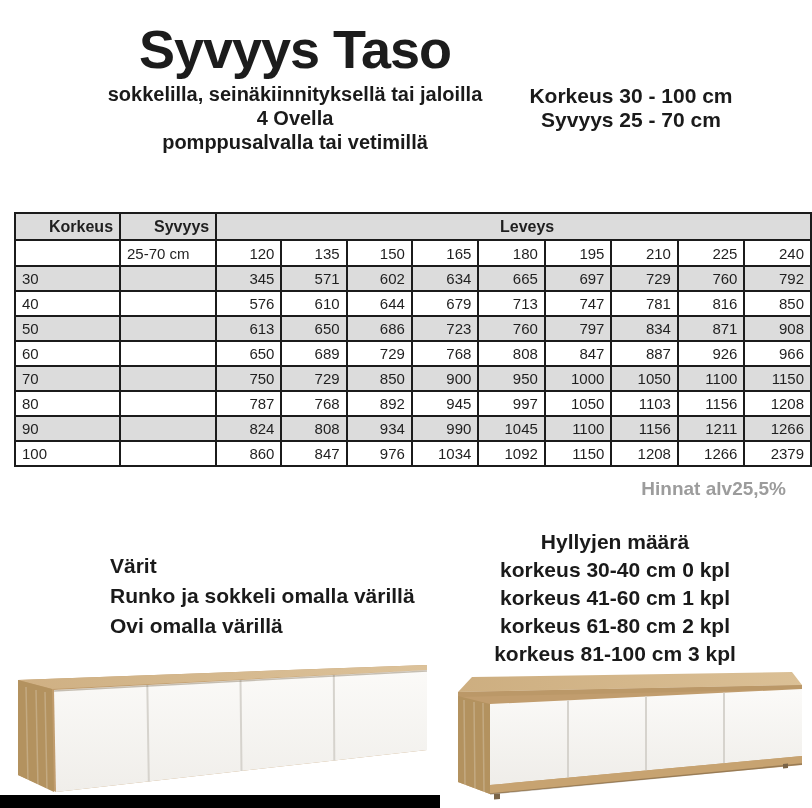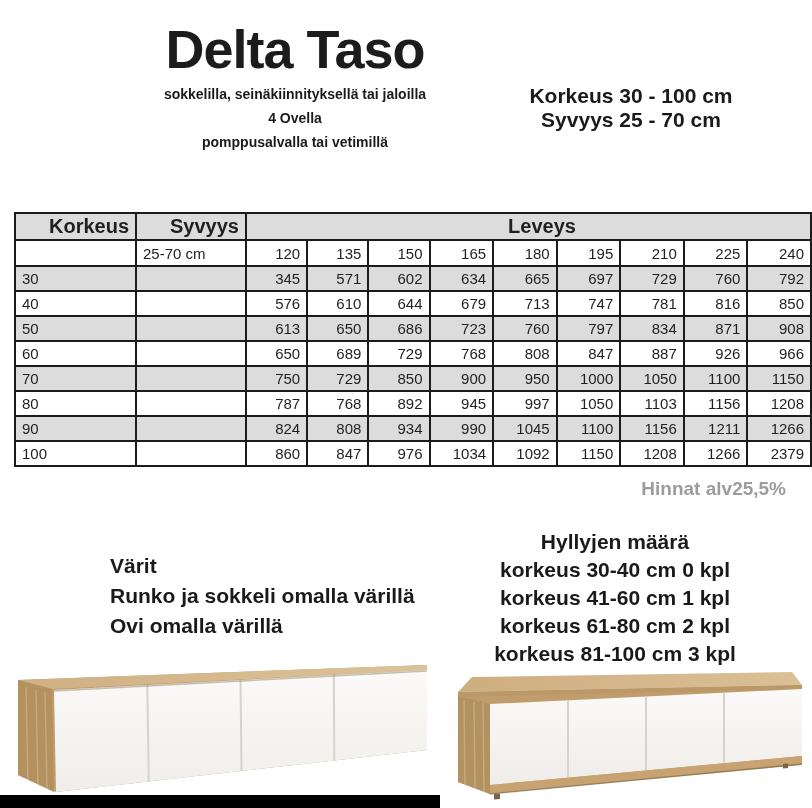--- a/index.html
+++ b/index.html
@@ -4,33 +4,33 @@
 <style>
   html,body{margin:0;padding:0;background:#ffffff;}
   .page{
     position:relative;width:812px;height:808px;background:#ffffff;overflow:hidden;
     font-family:"Liberation Sans",sans-serif;color:#1a1a1a;
   }
 
   
   .head-left{position:absolute;top:20px;left:48px;width:494px;text-align:center;}
   .title{margin:0 0 4px 0;font-size:54px;line-height:58px;font-weight:bold;letter-spacing:-1px;color:#1c1c1c;}
-  .sub{font-size:14px;line-height:24px;font-weight:bold;white-space:nowrap;}
+  .sub{font-size:20px;line-height:24px;font-weight:bold;white-space:nowrap;}
   .head-right{position:absolute;top:84px;left:500px;width:262px;text-align:center;}
   .dim{font-size:21px;line-height:24px;font-weight:bold;white-space:nowrap;}
 
   
   .price-table{
     position:absolute;top:212px;left:14px;border-collapse:collapse;
     font-size:15px;color:#1f1f1f;table-layout:fixed;
   }
   .price-table th,.price-table td{
     border:2px solid #1b1b1b;padding:0 6px;height:23px;overflow:hidden;white-space:nowrap;
   }
-  .price-table thead th{height:25px;font-size:20px;font-weight:bold;text-align:left;padding-left:33px;}
+  .price-table thead th{height:25px;font-size:16px;font-weight:bold;text-align:left;padding-left:33px;}
   .price-table thead td{height:24px;}
   .leveys-h{text-align:center !important;}
   .gray{background:#dcdcdc;}
   .num{text-align:right;}
   .kork{text-align:left;}
   .syv-range{text-align:left;}
 
   .vat{
     position:absolute;top:478px;left:514px;width:272px;text-align:right;
     font-size:19px;font-weight:bold;color:#9c9c9c;
@@ -44,21 +44,21 @@
   .photo-left{position:absolute;left:18px;top:663px;width:410px;height:130px;}
   .photo-right{position:absolute;left:450px;top:672px;width:362px;height:128px;}
   .crop-bar{position:absolute;left:0;top:795px;width:440px;height:13px;background:#000000;}
 </style>
 </head>
 <body>
 
 <div class="page">
 
   <div class="head-left">
-    <h1 class="title">Delta Taso</h1>
+    <h1 class="title">Syvyys Taso</h1>
     <div class="sub">sokkelilla, seinäkiinnityksellä tai jaloilla</div>
     <div class="sub">4 Ovella</div>
     <div class="sub">pomppusalvalla tai vetimillä</div>
   </div>
   <div class="head-right">
     <div class="dim">Korkeus 30 - 100 cm</div>
     <div class="dim">Syvyys 25 - 70 cm</div>
   </div>
 
   <table class="price-table">

